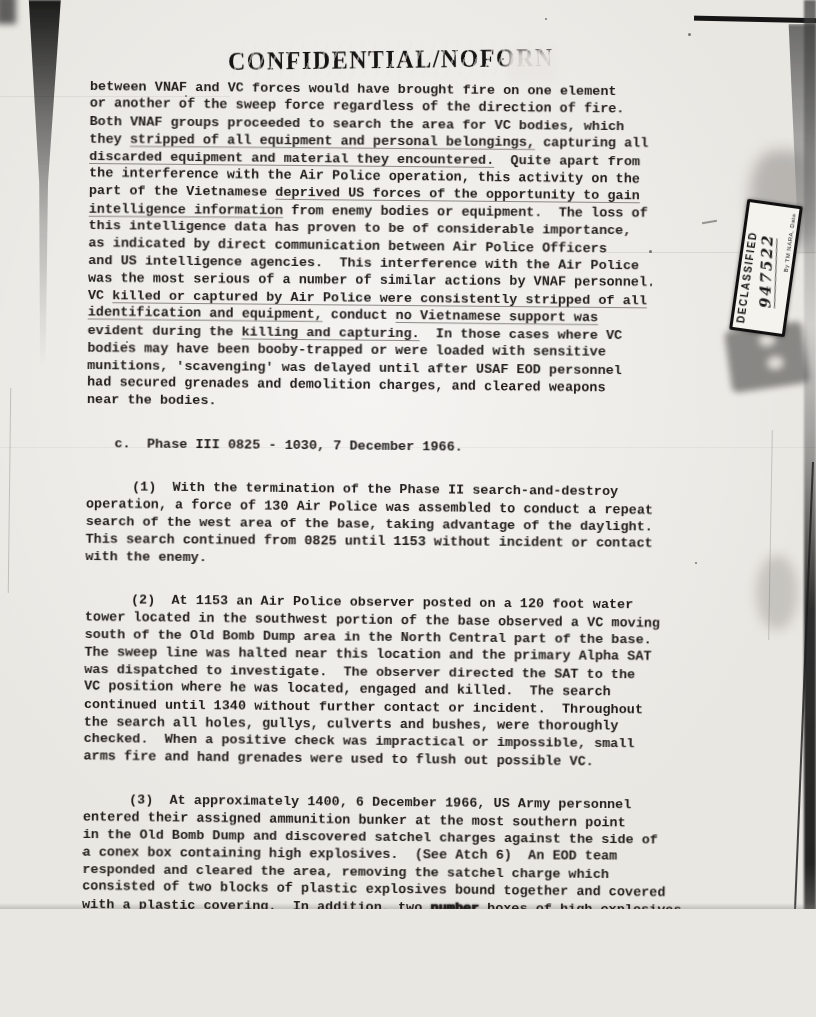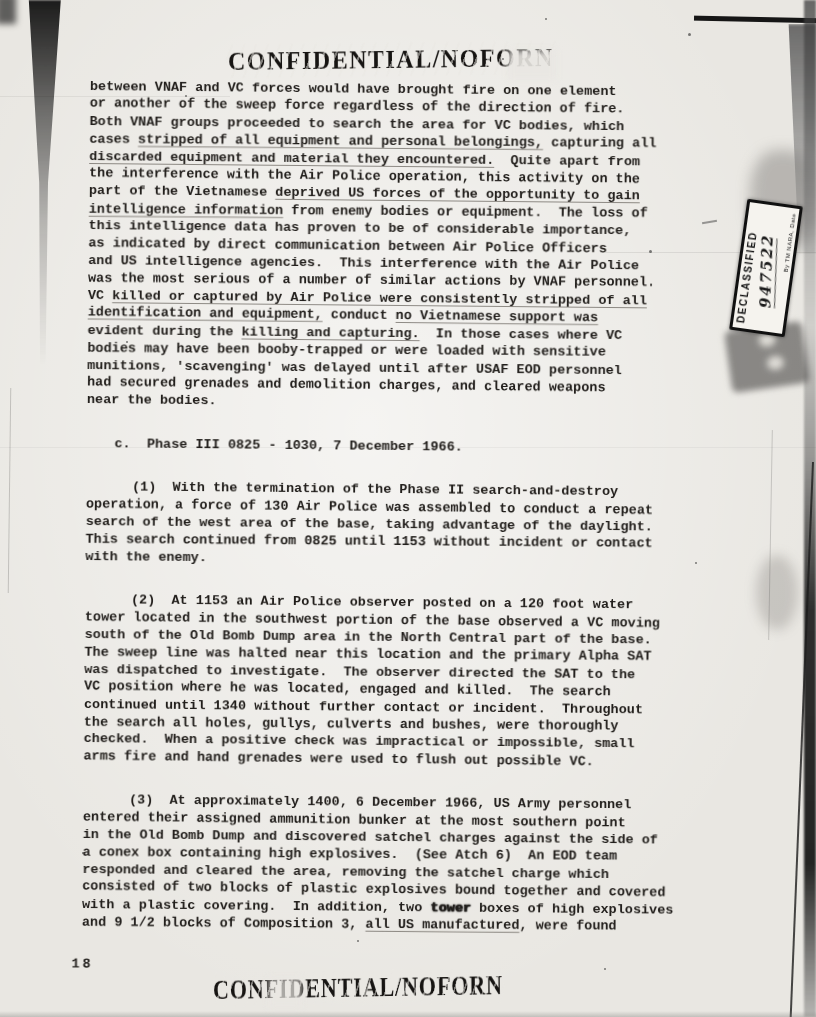--- a/index.html
+++ b/index.html
@@ -1,18 +1,18 @@
 <!DOCTYPE html>
 <html><head>
 <meta charset="utf-8">
 <style>
   html,body{margin:0;padding:0;}
   body{width:816px;height:1017px;position:relative;overflow:hidden;background:#e9e7e2;
        font-family:"Liberation Mono", monospace;}
-  #page{position:absolute;inset:0;width:816px;height:1017px;overflow:hidden;}
+  #page{position:absolute;inset:0;width:816px;height:909px;overflow:hidden;}
   .vignette{position:absolute;inset:0;
      background:radial-gradient(ellipse at 45% 42%, rgba(255,255,255,.55) 0%, rgba(255,255,255,0) 72%);}
   
   .text-block{position:absolute;left:90px;top:78px;width:645px;color:#201d1a;
      font-size:13.5px;line-height:17.4px;font-weight:700;
      transform:rotate(0.55deg);transform-origin:0 0;filter:blur(0.22px);}
   .para{margin:0 0 26px 0;}
   .tline{white-space:pre;}
   .tline:nth-child(4n){transform:rotate(-0.12deg);}
   .tline:nth-child(4n+2){transform:rotate(0.1deg);}
@@ -121,21 +121,21 @@
     <span>CONFIDENTIAL/NOFORN</span>
     <span class="stamp-distress"></span>
   </div>
   <div class="fade-patch fade-top-right"></div>
 
   <div class="text-block">
       <div class="para">
         <div class="tline"><span>between VNAF and VC forces would have brought fire on one element</span></div>
         <div class="tline"><span>or another of the sweep force regardless of the direction of fire.</span></div>
         <div class="tline"><span>Both VNAF groups proceeded to search the area for VC bodies, which</span></div>
-        <div class="tline"><span>cases </span><span class="u">stripped of all equipment and personal belongings,</span><span> capturing all</span></div>
+        <div class="tline"><span>they </span><span class="u">stripped of all equipment and personal belongings,</span><span> capturing all</span></div>
         <div class="tline"><span class="u">discarded equipment and material they encountered.</span><span>  Quite apart from</span></div>
         <div class="tline"><span>the interference with the Air Police operation, this activity on the</span></div>
         <div class="tline"><span>part of the Vietnamese </span><span class="u">deprived US forces of the opportunity to gain</span></div>
         <div class="tline"><span class="u">intelligence information</span><span> from enemy bodies or equipment.  The loss of</span></div>
         <div class="tline"><span>this intelligence data has proven to be of considerable importance,</span></div>
         <div class="tline"><span>as indicated by direct communication between Air Police Officers</span></div>
         <div class="tline"><span>and US intelligence agencies.  This interference with the Air Police</span></div>
         <div class="tline"><span>was the most serious of a number of similar actions by VNAF personnel.</span></div>
         <div class="tline"><span>VC </span><span class="u">killed or captured by Air Police were consistently stripped of all</span></div>
         <div class="tline"><span class="u">identification and equipment,</span><span> conduct </span><span class="u">no Vietnamese support was</span></div>
@@ -167,21 +167,21 @@
         <div class="tline"><span>checked.  When a positive check was impractical or impossible, small</span></div>
         <div class="tline"><span>arms fire and hand grenades were used to flush out possible VC.</span></div>
       </div>
       <div class="para n">
         <div class="tline"><span>(3)  At approximately 1400, 6 December 1966, US Army personnel</span></div>
         <div class="tline"><span>entered their assigned ammunition bunker at the most southern point</span></div>
         <div class="tline"><span>in the Old Bomb Dump and discovered satchel charges against the side of</span></div>
         <div class="tline"><span>a conex box containing high explosives.  (See Atch 6)  An EOD team</span></div>
         <div class="tline"><span>responded and cleared the area, removing the satchel charge which</span></div>
         <div class="tline"><span>consisted of two blocks of plastic explosives bound together and covered</span></div>
-        <div class="tline"><span>with a plastic covering.  In addition, two </span><span class="blot">tower</span><span> boxes of high explosives</span></div>
+        <div class="tline"><span>with a plastic covering.  In addition, two </span><span class="blot">number</span><span> boxes of high explosives</span></div>
         <div class="tline"><span>and 9 1/2 blocks of Composition 3, </span><span class="u">all US manufactured</span><span>, were found</span></div>
       </div>
       <div class="tline pagenum">18</div>
     </div>
 
   <div class="declass">
     <div class="declass-title">DECLASSIFIED</div>
     <div class="declass-number">947522</div>
     <div class="declass-byline">By TM NARA, Date</div>
   </div>

